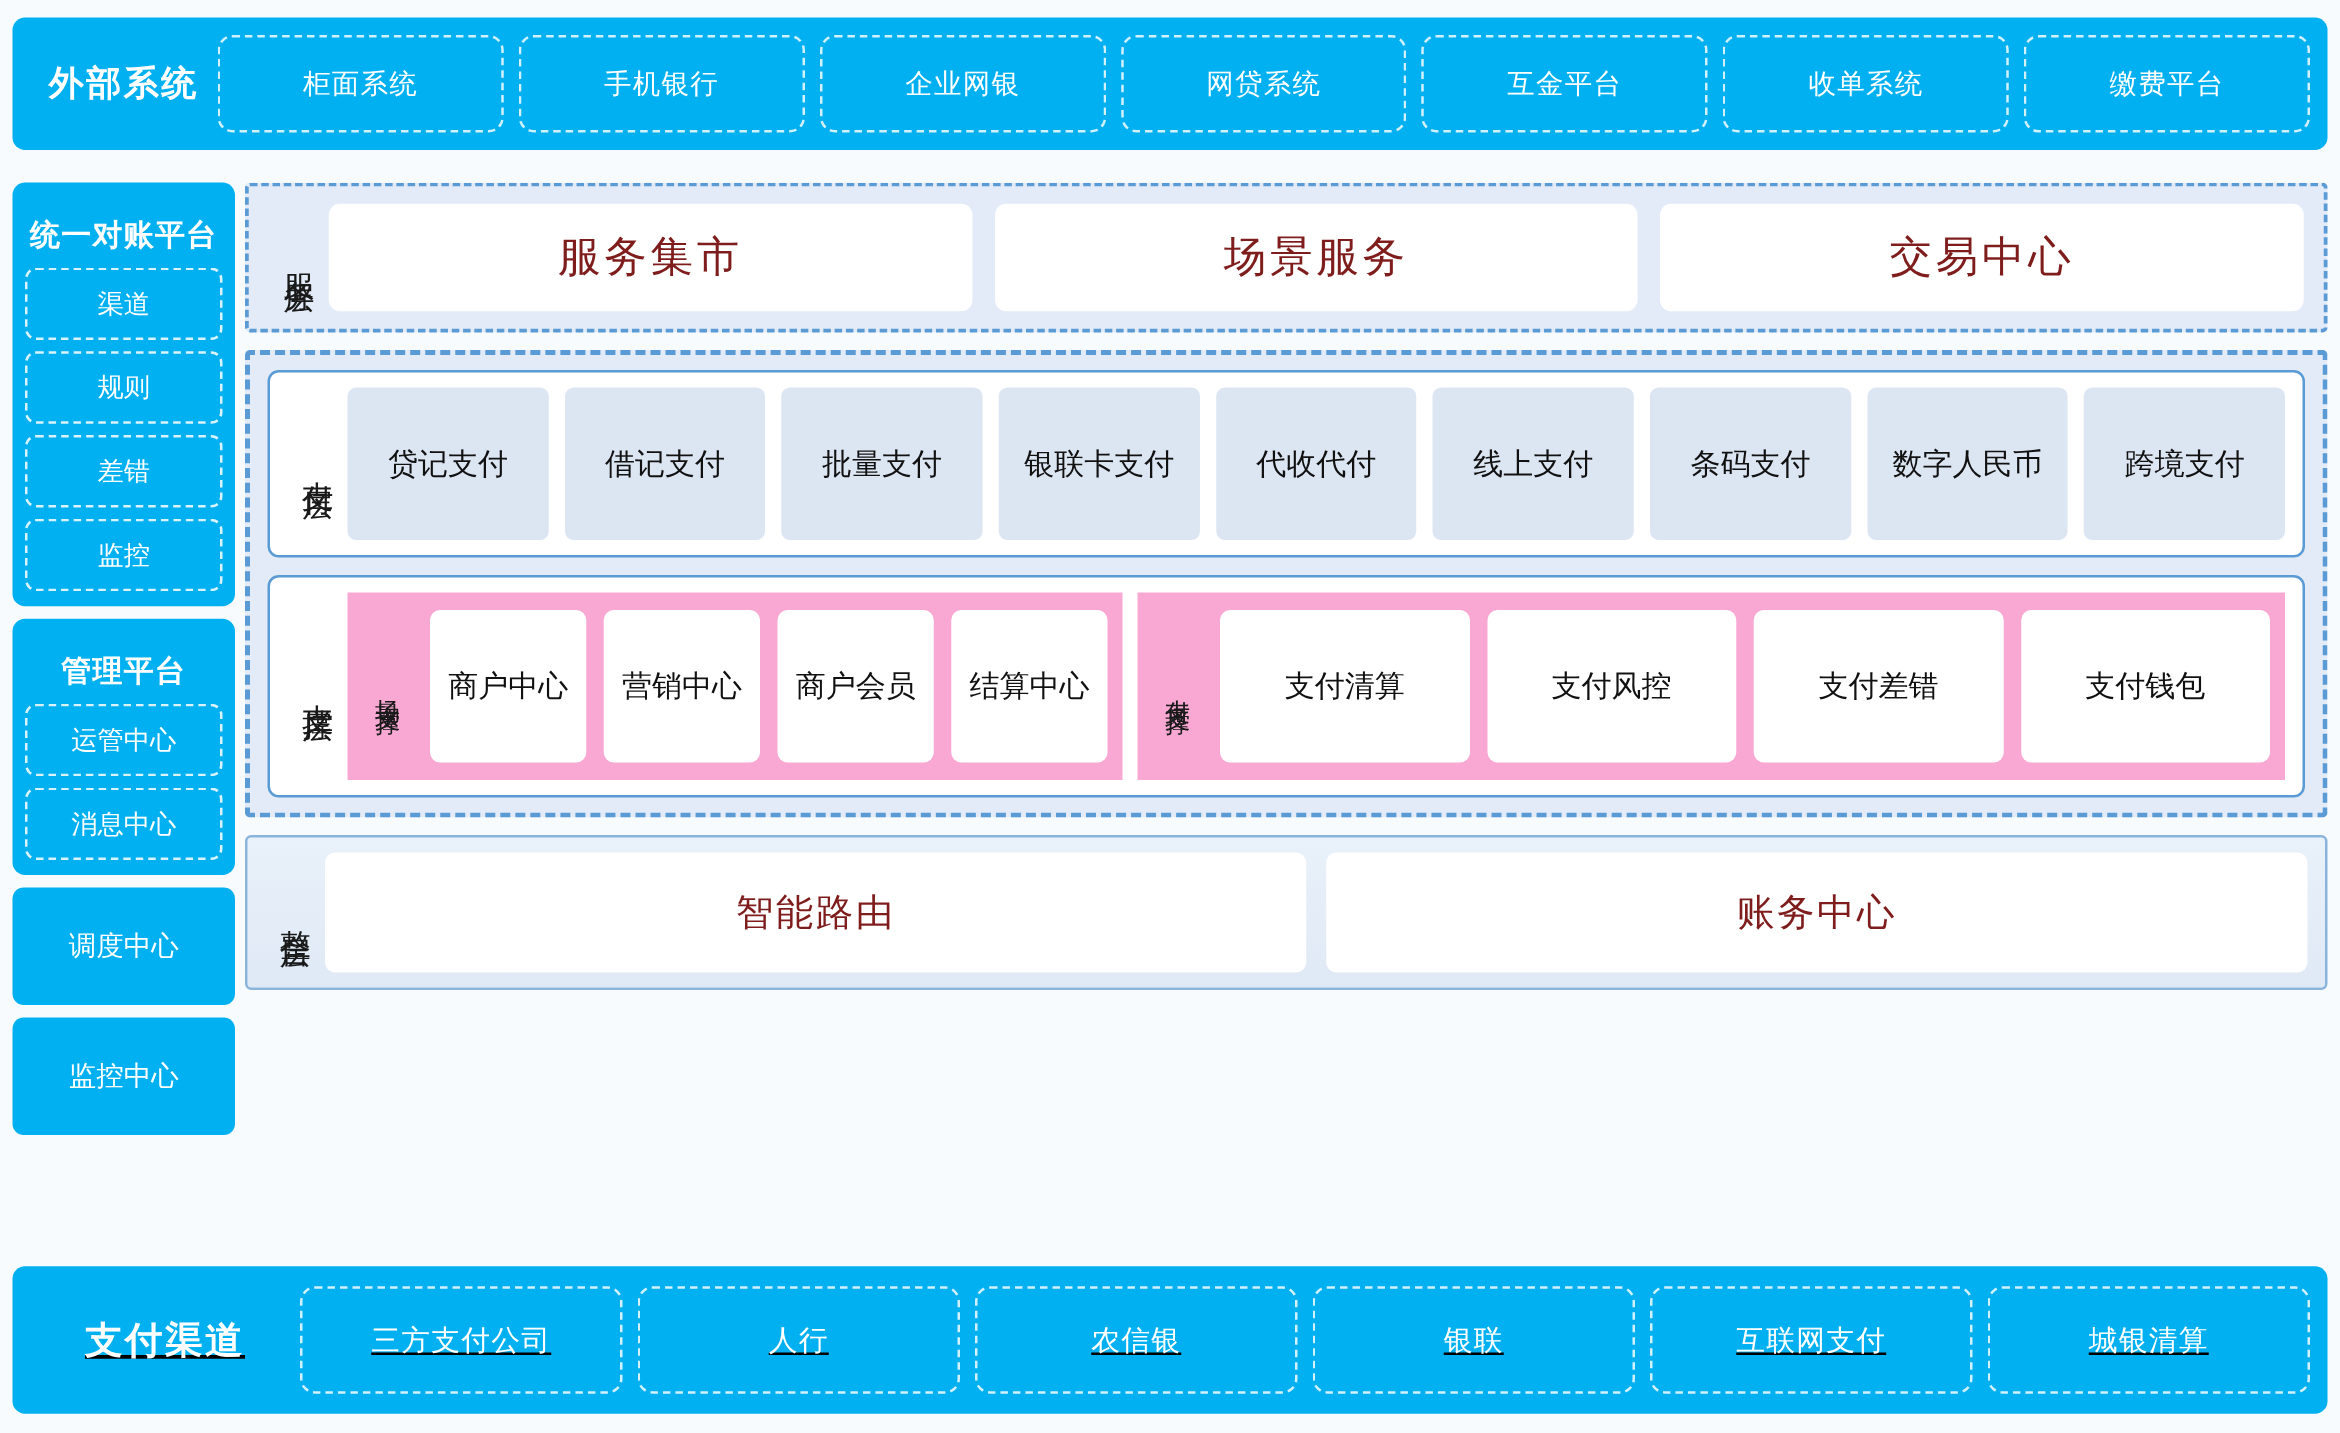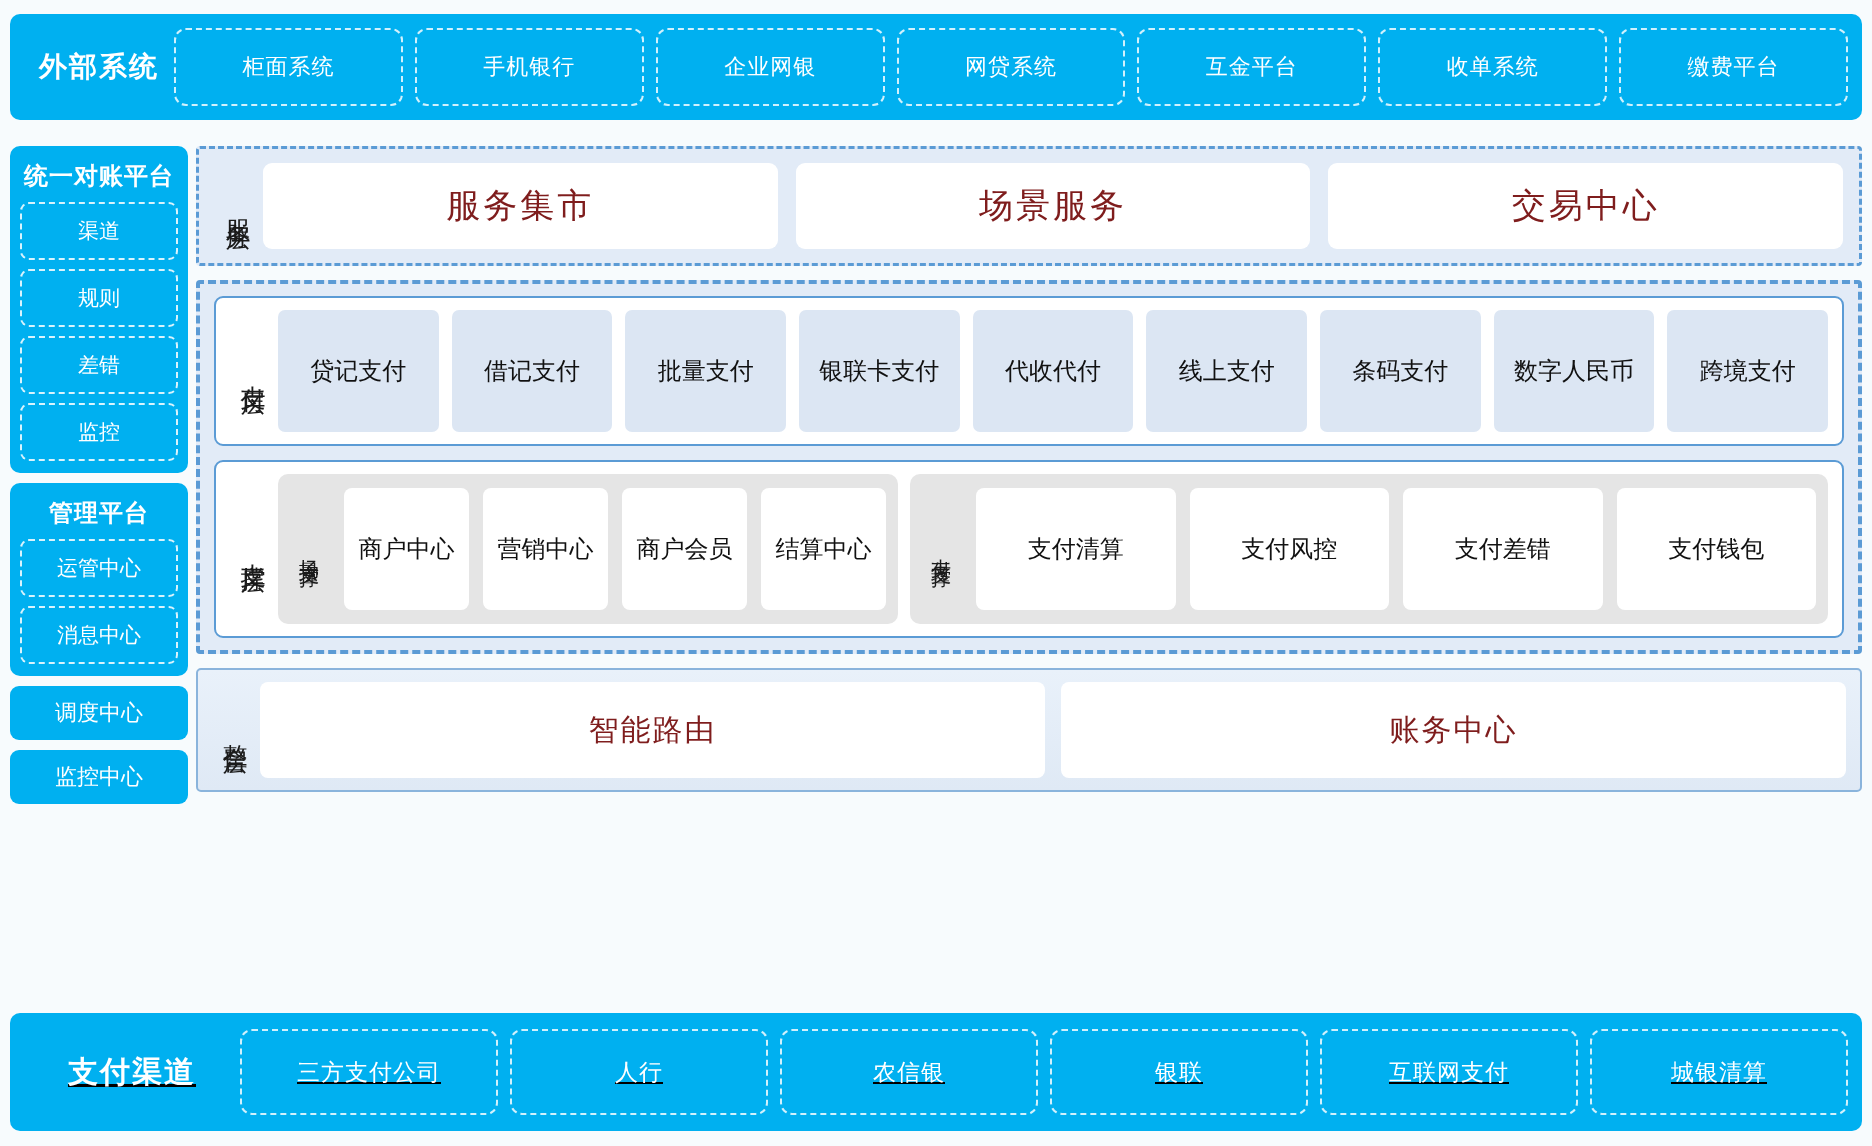--- a/index.html
+++ b/index.html
@@ -58,21 +58,21 @@
   #sidebar {
     position: absolute;
     left: 10px;
     top: 146px;
     width: 178px;
   }
   .side-panel {
     background: #00b0f0;
     border-radius: 10px;
     margin-bottom: 10px;
-    padding: 8px 10px 12px 10px;
+    padding: 20px 10px 12px 10px;
   }
   .side-panel-title {
     color: #ffffff;
     font-size: 24px;
     font-weight: bold;
     text-align: center;
     padding: 6px 0 10px 0;
     letter-spacing: 1px;
   }
   .side-sub {
@@ -84,21 +84,21 @@
     padding: 13px 0;
     margin-bottom: 9px;
   }
   .side-sub:last-child { margin-bottom: 0; }
   .side-solid {
     background: #00b0f0;
     border-radius: 9px;
     color: #ffffff;
     font-size: 22px;
     text-align: center;
-    padding: 12px 0;
+    padding: 32px 0;
     margin-bottom: 10px;
   }
 
   
   #main {
     position: absolute;
     left: 196px;
     top: 146px;
     width: 1666px;
   }
@@ -175,22 +175,22 @@
     background: #dce6f3;
     border-radius: 7px;
     height: 122px;
     display: flex; align-items: center; justify-content: center;
     font-size: 24px; color: #111;
   }
 
   
   .sup-groups { display: flex; flex: 1 1 auto; gap: 12px; }
   .sup-group {
-    background: #e5e5e5;
-    border-radius: 10px;
+    background: #f9a8d4;
+    border-radius: 0;
     display: flex;
     align-items: stretch;
     padding: 14px 12px;
     gap: 14px;
   }
   #support-group-scene { flex: 0 0 620px; }
   #support-group-pay   { flex: 1 1 auto; }
   .sup-card {
     flex: 1 1 0;
     background: #ffffff;

